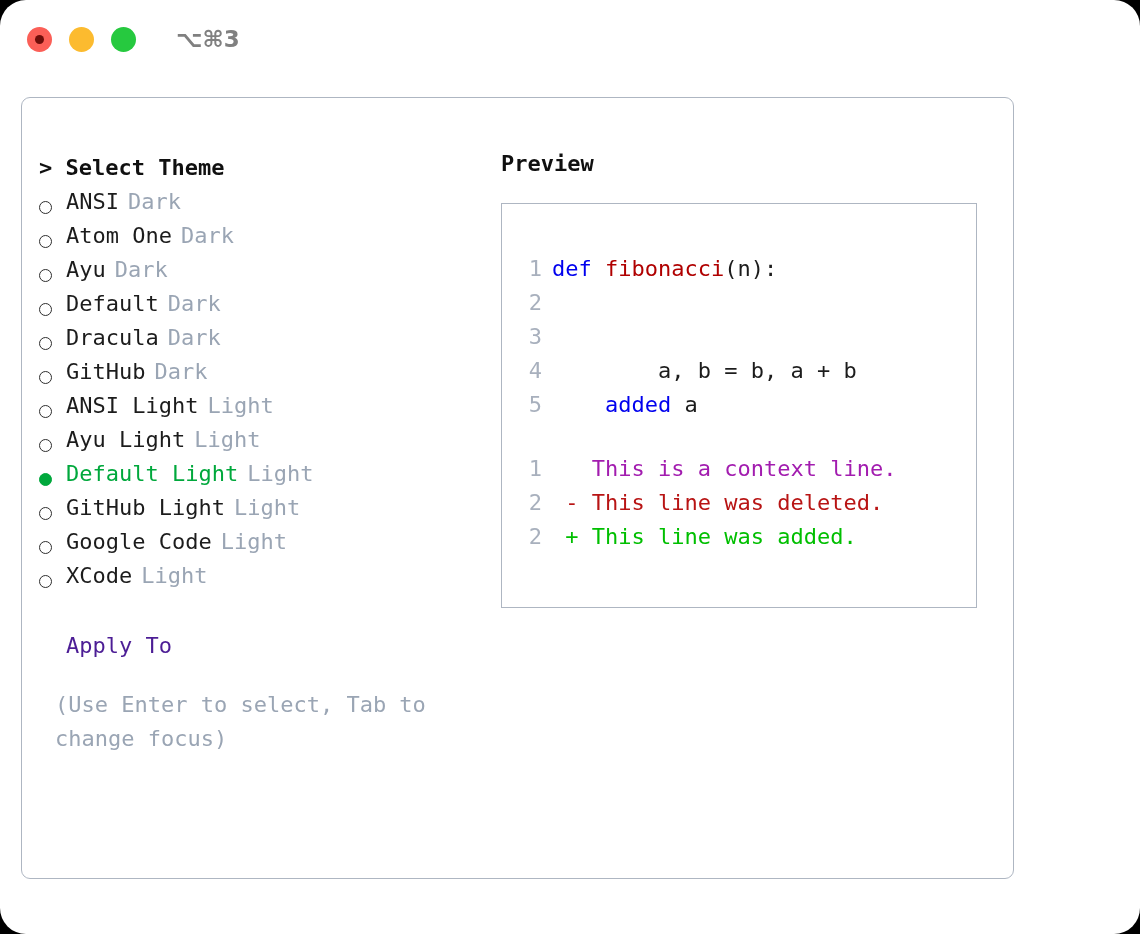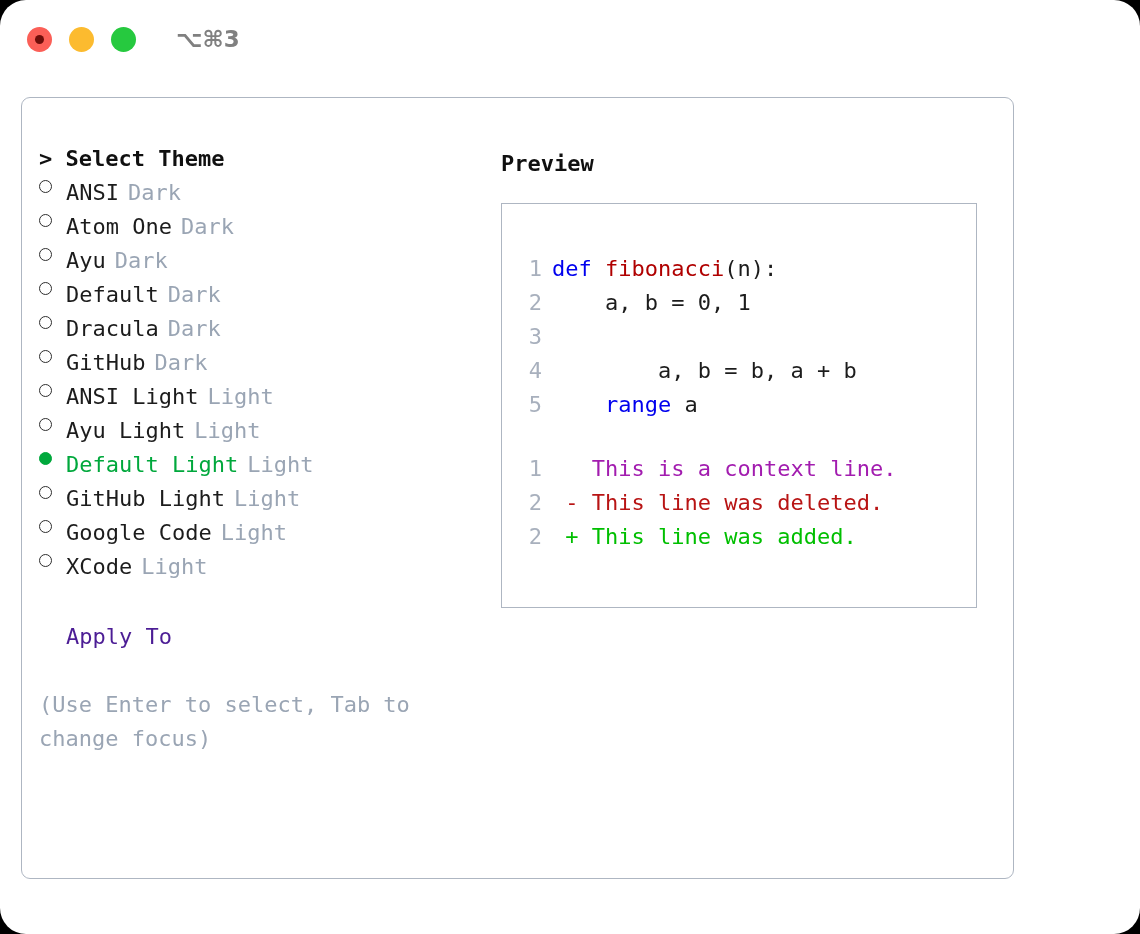--- a/index.html
+++ b/index.html
@@ -91,21 +91,21 @@
   .left-col {
     position: absolute;
     left: 17px;
     top: 48px;
     width: 440px;
   }
 
   .row {
     height: 34px;
     display: flex;
-    align-items: flex-start;
+    align-items: flex-end;
     font-size: 22px;
     white-space: pre;
   }
 
   .header-row {
     font-weight: bold;
     color: #101010;
   }
 
   .marker {
@@ -141,20 +141,21 @@
     font-weight: normal;
     color: #4c1d95;
   }
 
   .hint {
     margin-top: 30px;
     font-size: 22px;
     line-height: 34px;
     color: #9aa5b4;
     width: 420px;
+    margin-left: 16px;
   }
 
   
   .right-col {
     position: absolute;
     left: 479px;
     top: 48px;
     width: 495px;
   }
 
@@ -259,24 +260,24 @@
         <div class="hint">(Use Enter to select, Tab to change focus)</div>
       </div>
 
       <div class="right-col">
         <div class="preview-title">Preview</div>
 
         <div class="preview-box">
           <div class="code-area">
             <div id="code-lines">
                 <div class="code-line"><span class="lineno">1</span><span class="code-text"><span class="kw">def </span><span class="fn">fibonacci</span><span class="plain">(n):</span></span></div>
-                <div class="code-line"><span class="lineno">2</span><span class="code-text"><span class="plain">    a, b = 0, 1</span></span></div>
+                <div class="code-line"><span class="lineno">2</span></div>
                 <div class="code-line"><span class="lineno">3</span></div>
                 <div class="code-line"><span class="lineno">4</span><span class="code-text"><span class="plain">        a, b = b, a + b</span></span></div>
-                <div class="code-line"><span class="lineno">5</span><span class="code-text"><span class="plain">    </span><span class="kw">range</span><span class="plain"> a</span></span></div>
+                <div class="code-line"><span class="lineno">5</span><span class="code-text"><span class="plain">    </span><span class="kw">added</span><span class="plain"> a</span></span></div>
               </div>
             <div class="diff-spacer"></div>
             <div id="diff-lines">
                 <div class="code-line"><span class="lineno">1</span><span class="diff-ctx">   This is a context line.</span></div>
                 <div class="code-line"><span class="lineno">2</span><span class="diff-del"> - This line was deleted.</span></div>
                 <div class="code-line"><span class="lineno">2</span><span class="diff-add"> + This line was added.</span></div>
               </div>
           </div>
         </div>
       </div>

